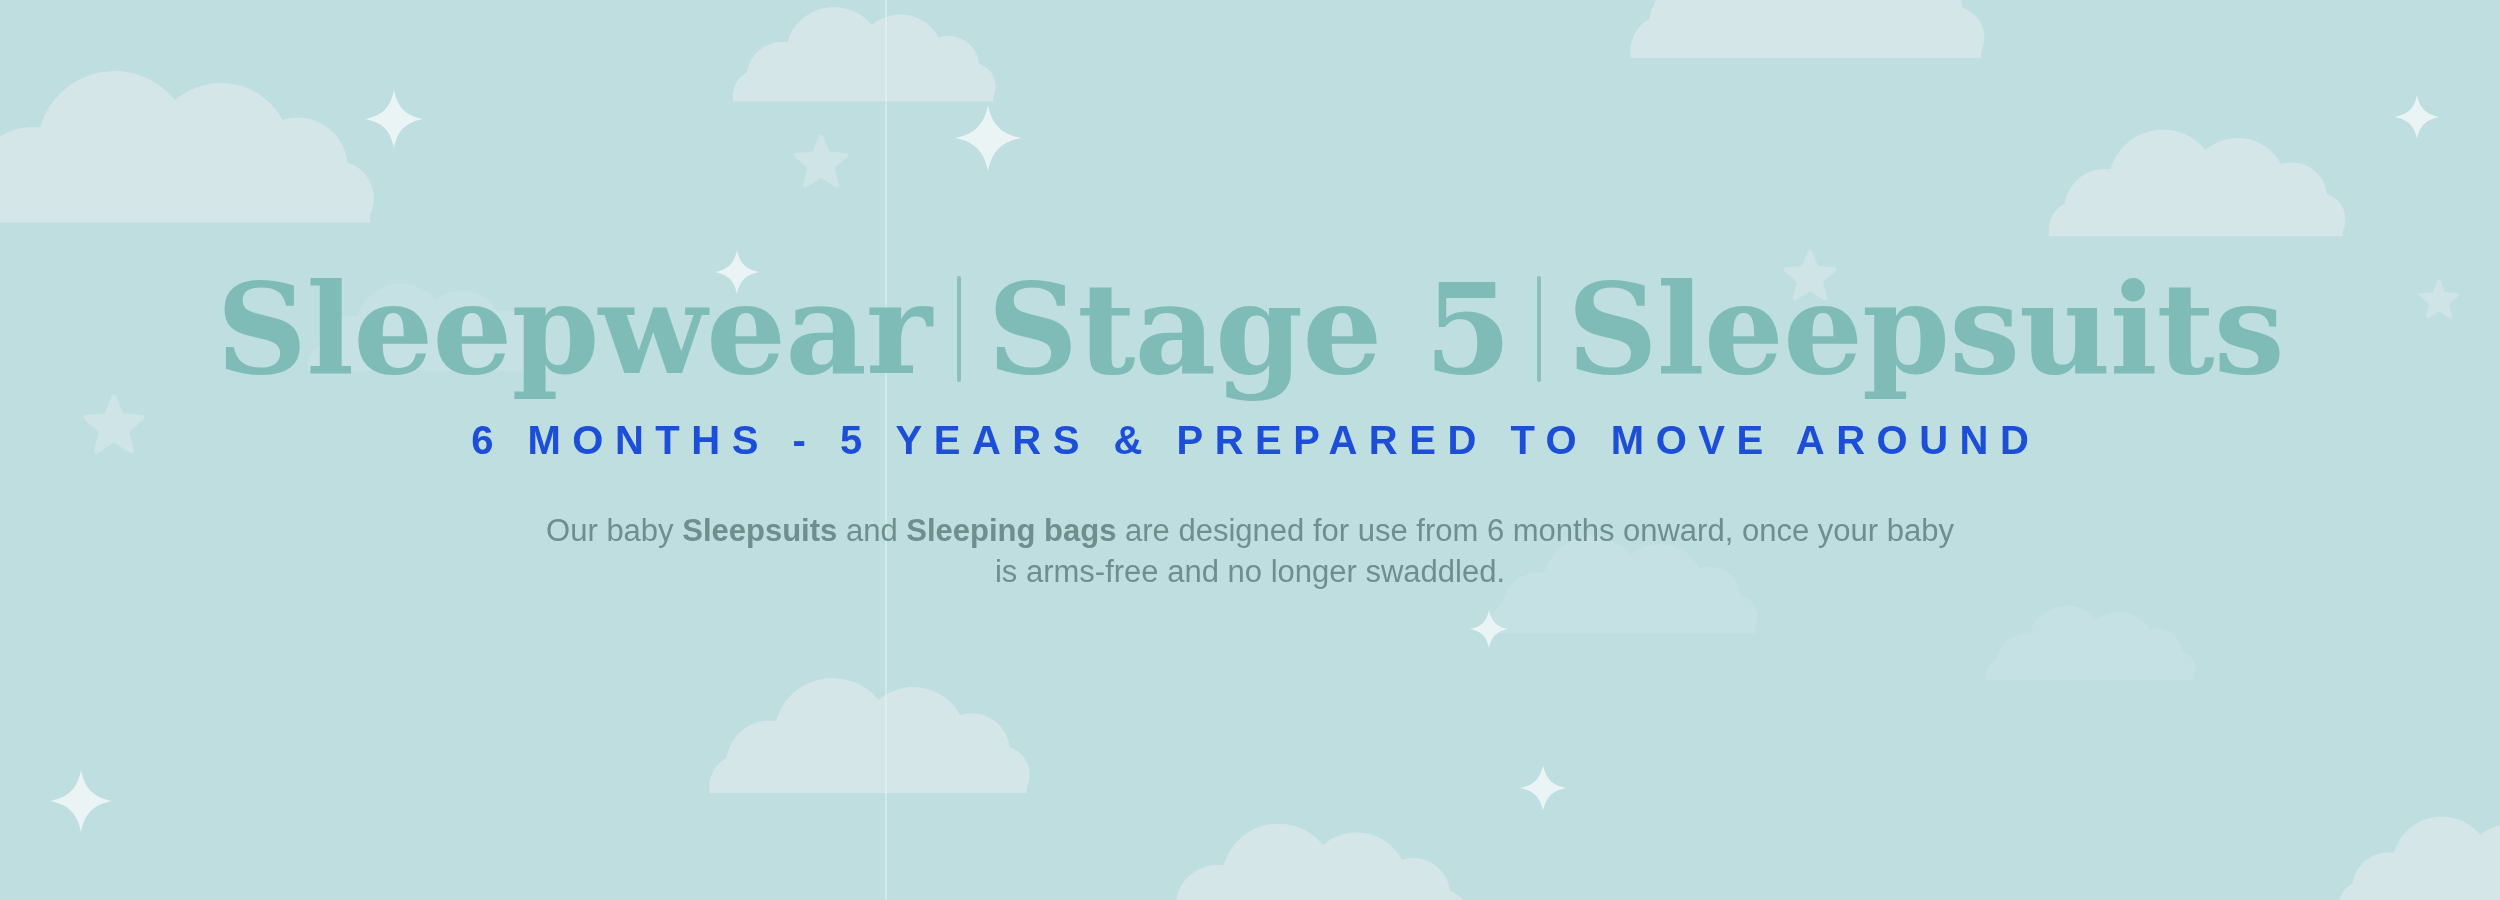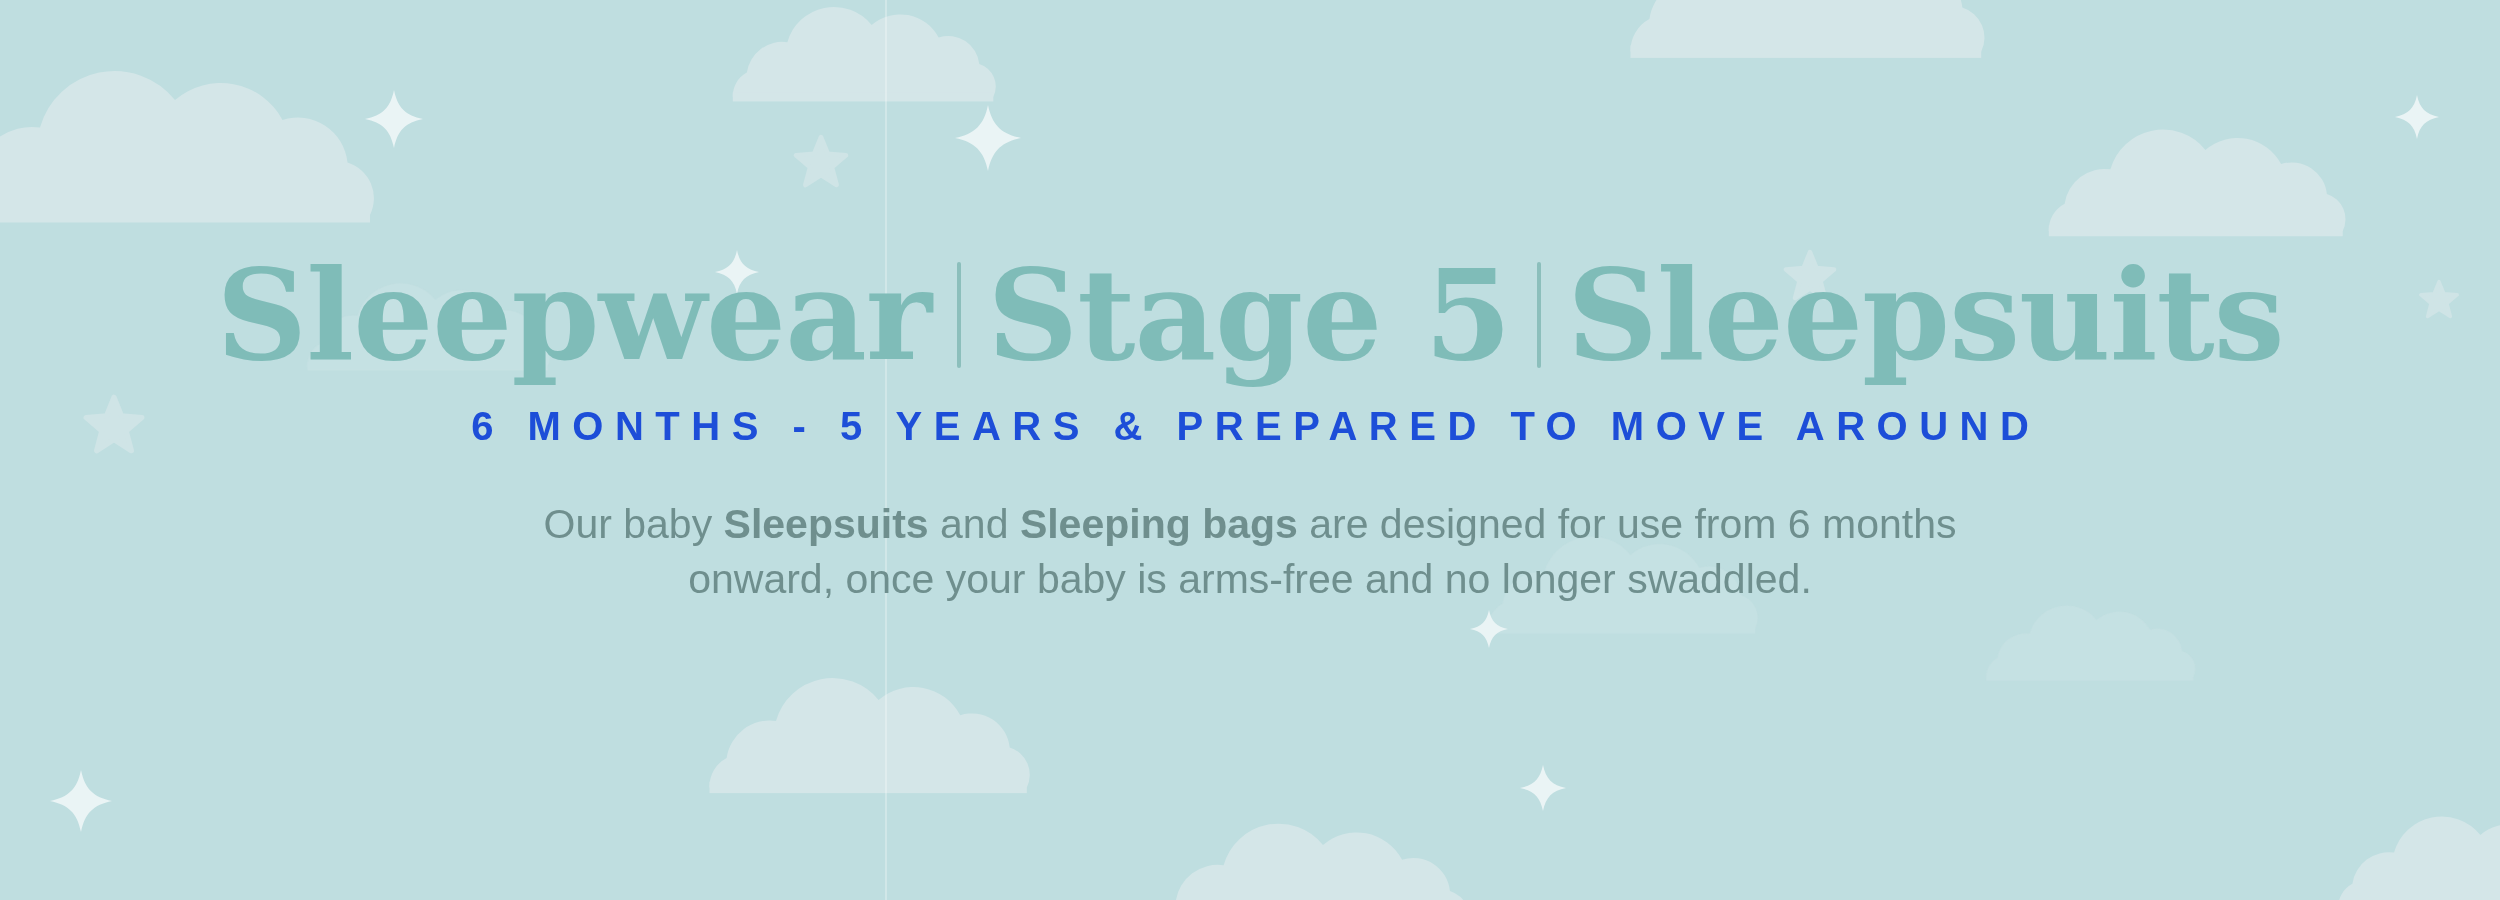--- a/index.html
+++ b/index.html
@@ -69,21 +69,21 @@
     letter-spacing:11.5px;
     white-space:nowrap;
     margin-bottom:48px;
     text-indent:11.5px;
   }
 
   .body-copy {
     color:#6f8f8e;
     font-family:"Liberation Sans", sans-serif;
     font-weight:400;
-    font-size:41px;
+    font-size:31px;
     line-height:1.32;
     text-align:center;
     max-width:1420px;
   }
   .body-copy b { font-weight:700; color:#6f8f8e; }
 </style>
 </head>
 <body>
 
 <div class="banner">

